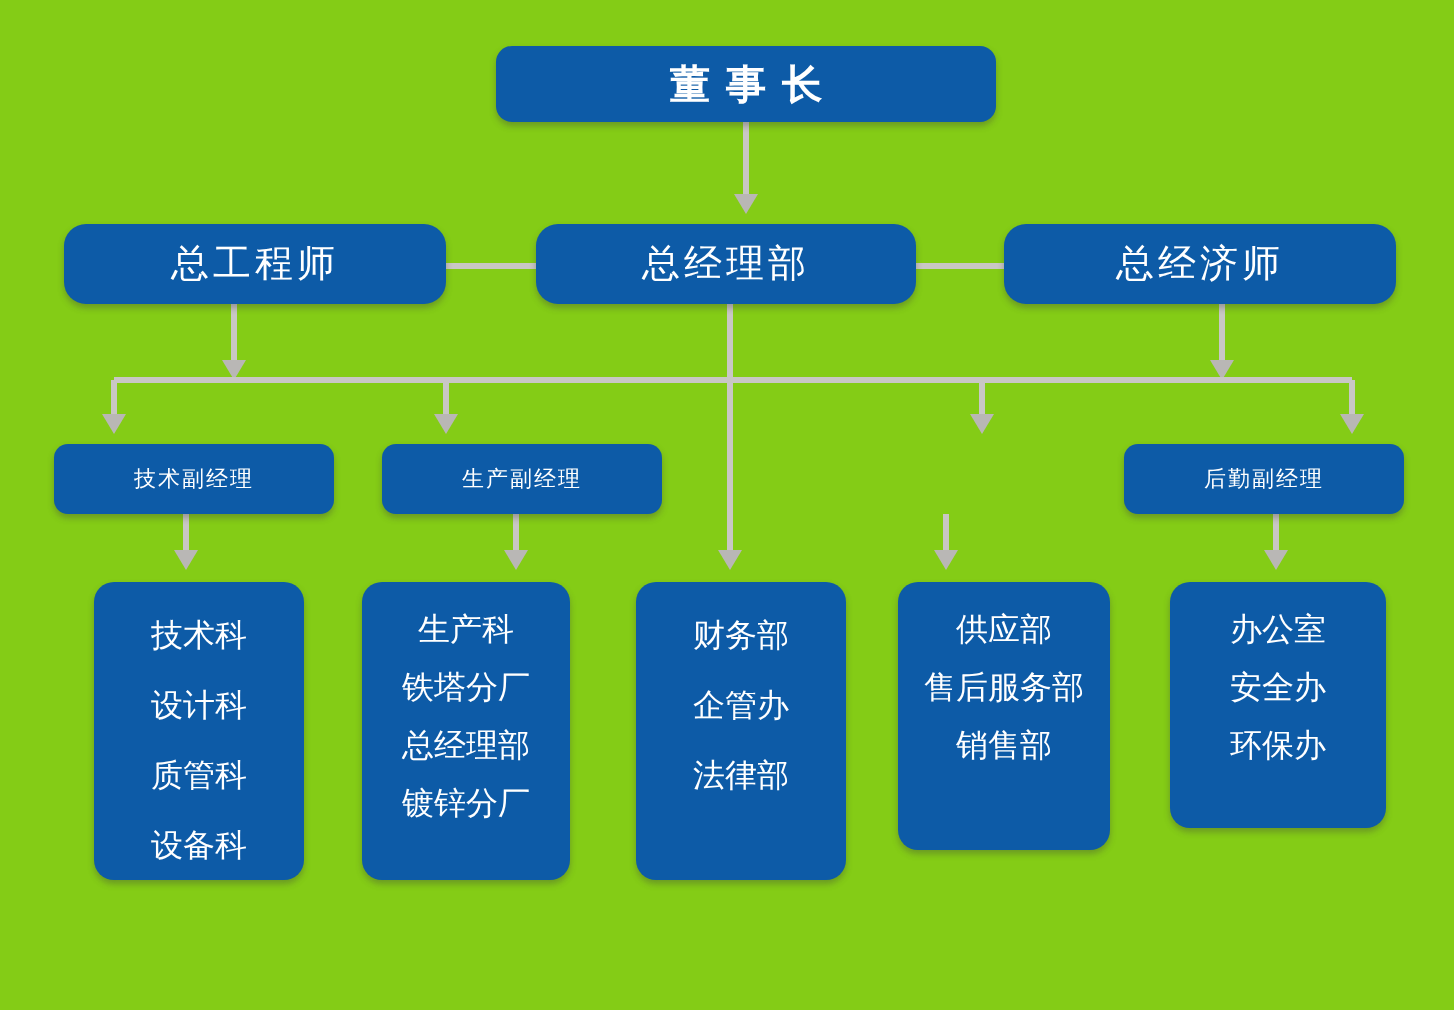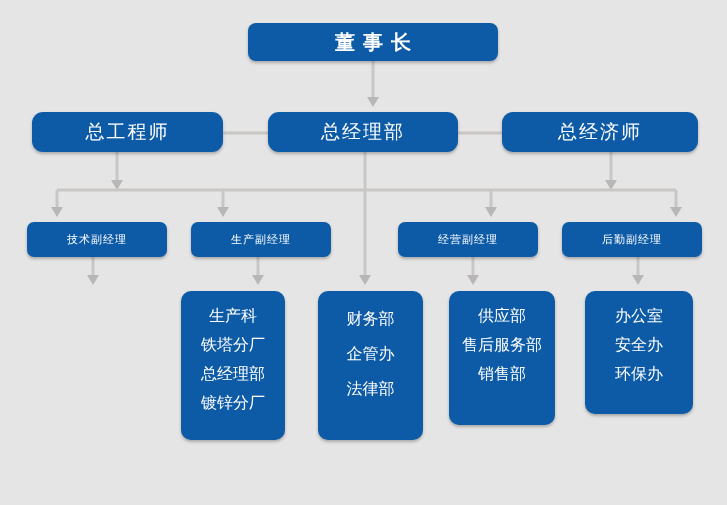--- a/index.html
+++ b/index.html
@@ -4,21 +4,21 @@
 <style>
   html, body {
     margin: 0;
     padding: 0;
     font-family: "Liberation Sans", "DejaVu Sans", sans-serif;
   }
   .stage {
     position: relative;
     width: 727px;
     height: 505px;
-    background: #e5e5e5;
+    background: #84cc16;
     overflow: hidden;
   }
   .connectors {
     position: absolute;
     left: 0;
     top: 0;
     width: 727px;
     height: 505px;
   }
   .box {
@@ -115,27 +115,30 @@
   <div class="box l2" style="left:502px;top:112px;width:196px;height:40px">
     <span>总经济师</span>
   </div>
 
   <div class="box l3" style="left:27px;top:222px;width:140px;height:35px">
     <span>技术副经理</span>
   </div>
   <div class="box l3" style="left:191px;top:222px;width:140px;height:35px">
     <span>生产副经理</span>
   </div>
-  <div class="box l3" style="left:398px;top:222px;width:140px;height:35px">
-    <span>经营副经理</span>
-  </div>
   <div class="box l3" style="left:562px;top:222px;width:140px;height:35px">
     <span>后勤副经理</span>
   </div>
 
+  <div class="box dept" style="left:47px;top:291px;width:105px;height:149px">
+    <div class="item">技术科</div>
+    <div class="item">设计科</div>
+    <div class="item">质管科</div>
+    <div class="item">设备科</div>
+  </div>
 
   <div class="box dept tight" style="left:181px;top:291px;width:104px;height:149px">
     <div class="item">生产科</div>
     <div class="item">铁塔分厂</div>
     <div class="item">总经理部</div>
     <div class="item">镀锌分厂</div>
   </div>
 
   <div class="box dept" style="left:318px;top:291px;width:105px;height:149px">
     <div class="item">财务部</div>

